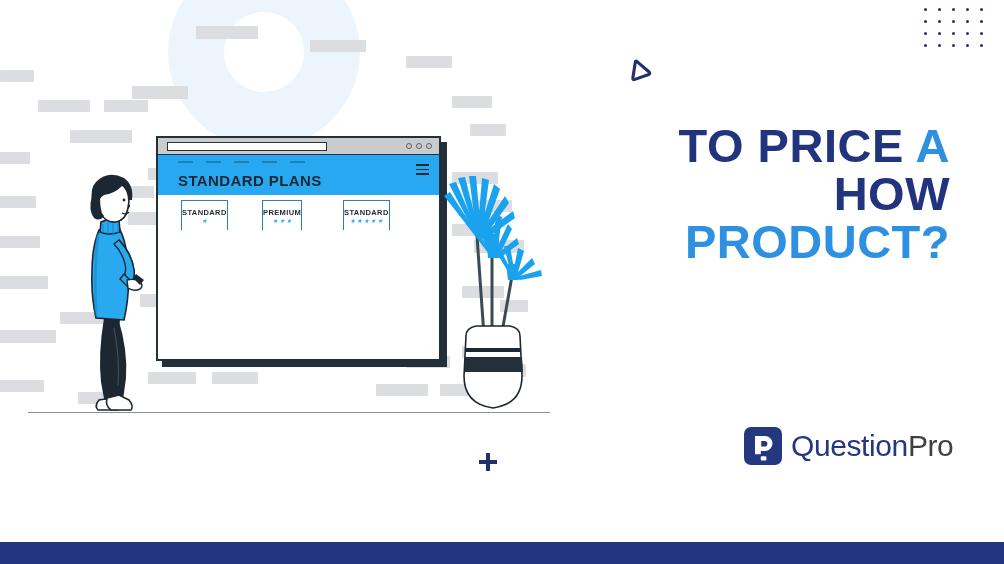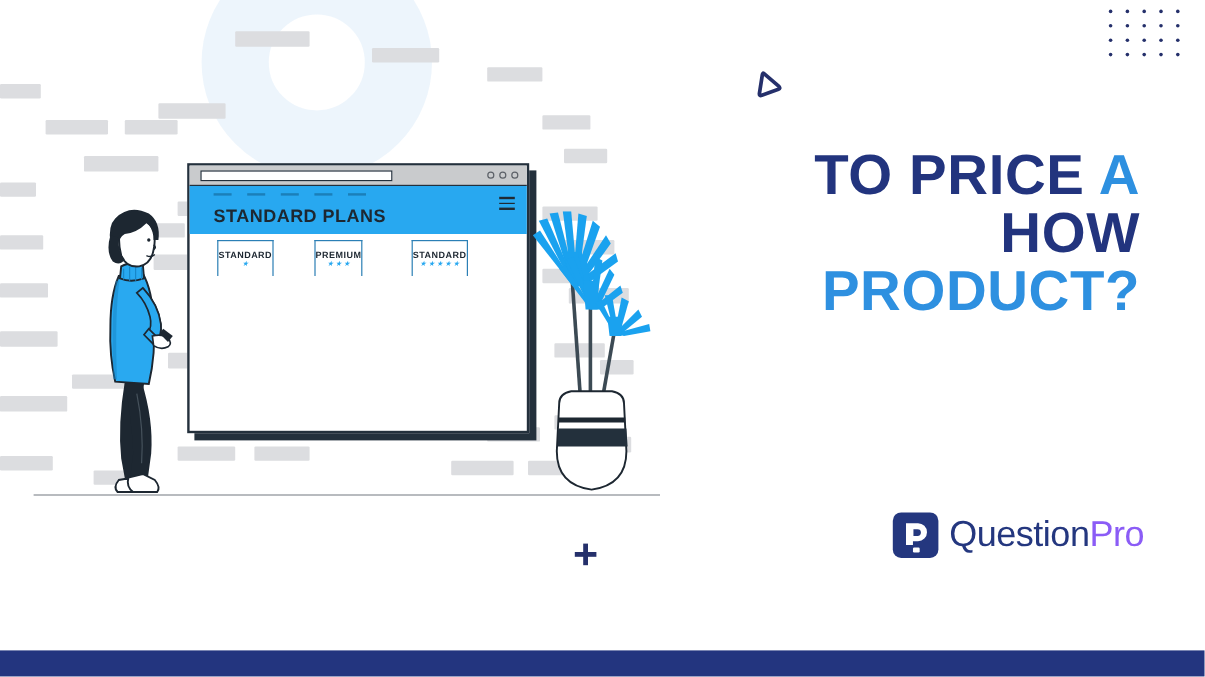--- a/index.html
+++ b/index.html
@@ -47,21 +47,21 @@
     width:38px;height:38px;border-radius:7px;background:#24377f;
     position:relative;flex:0 0 auto;
   }
   .logo-mark .qp{
     position:absolute;left:0;top:0;width:38px;height:38px;
     display:flex;align-items:center;justify-content:center;
     color:#fff;font-weight:bold;font-size:26px;line-height:1;
   }
   .logo-text{font-size:30px;font-weight:normal;letter-spacing:-.4px;}
   .logo-text .q{color:#24377f;}
-  .logo-text .p{color:#8b5cf6;}
+  .logo-text .p{color:#404040;}
 
   
   .bottom-bar{position:absolute;left:0;bottom:0;width:1004px;height:22px;background:#23357f;}
 
   
   .illo{position:absolute;left:0;top:0;width:600px;height:520px;}
   .ground{position:absolute;left:28px;top:412px;width:522px;height:1px;background:#8a8f96;}
 
   
   .brick{position:absolute;background:#dcdde0;border-radius:1px;}

